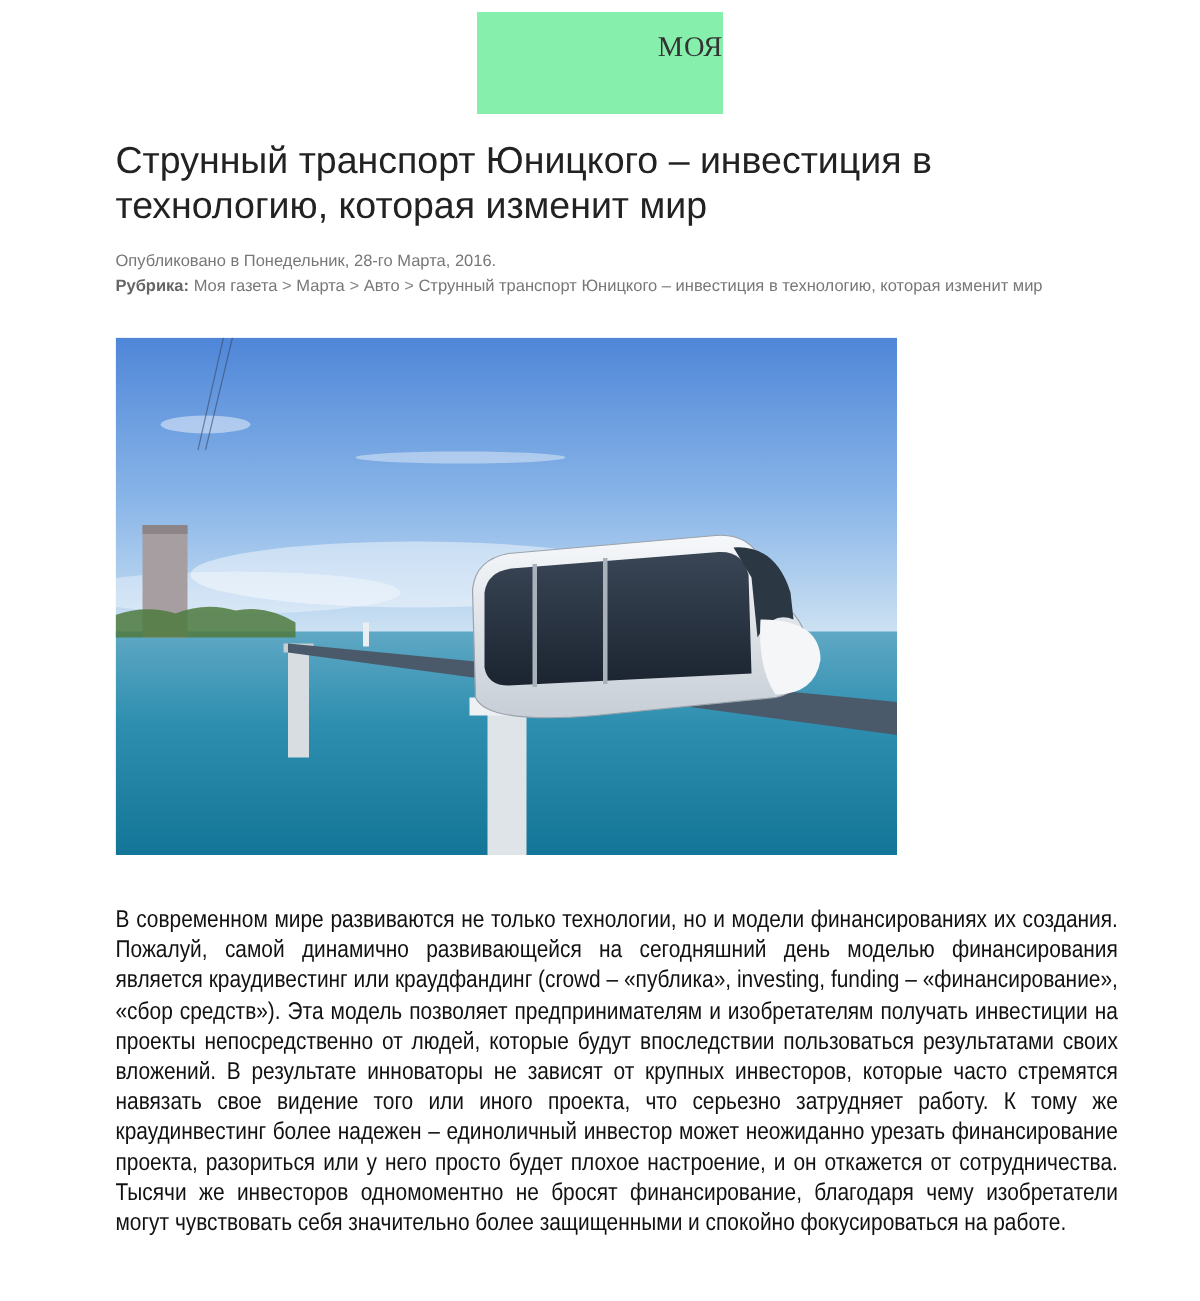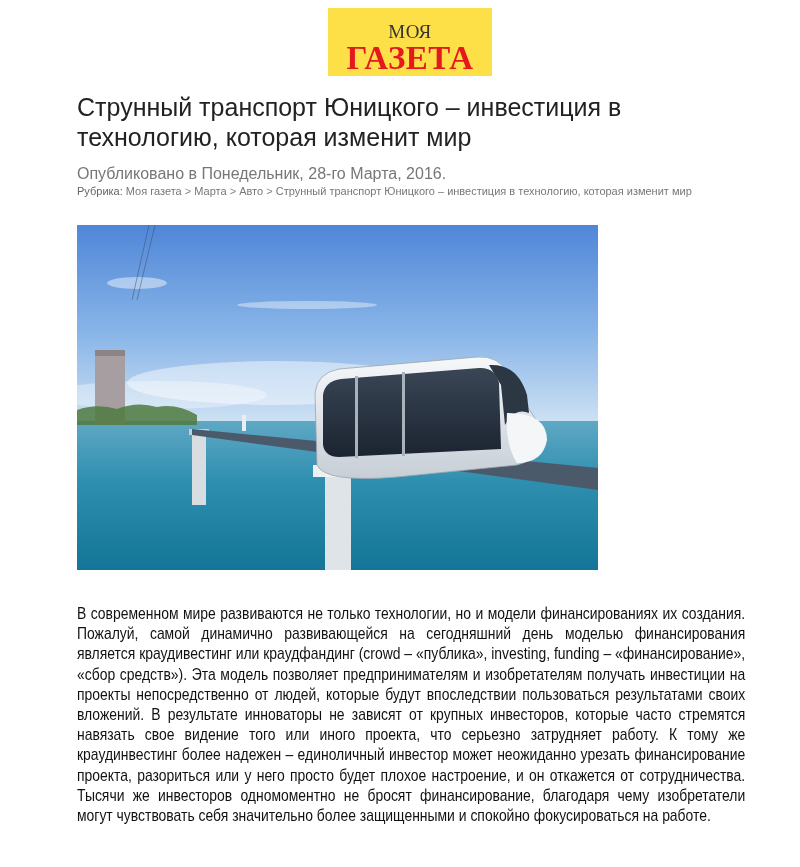--- a/index.html
+++ b/index.html
@@ -10,26 +10,26 @@
     body {
       width: 800px;
       height: 867px;
       position: relative;
       overflow: hidden;
       font-family: "Liberation Sans", sans-serif;
       color: #1a1a1a;
     }
     .masthead {
       position: absolute;
-      left: 328px;
+      left: 318px;
       top: 8px;
       width: 164px;
       height: 68px;
-      background: #fde047;
-      text-align: center;
+      background: #86efac;
+      text-align: right;
     }
     .masthead .moya {
       position: absolute;
       left: 0; right: 0;
       top: 14px;
       font-family: "Liberation Serif", serif;
       font-size: 19px;
       letter-spacing: 0.5px;
       color: #333333;
       line-height: 20px;
@@ -54,35 +54,35 @@
       font-family: "Liberation Sans", sans-serif;
       font-weight: normal;
       font-size: 25px;
       line-height: 30px;
       color: #222222;
     }
     .meta {
       position: absolute;
       left: 77px;
       top: 165px;
-      font-size: 16px;
+      font-size: 11px;
       line-height: 18px;
       color: #777777;
     }
     .breadcrumb {
       position: absolute;
       left: 77px;
       top: 182px;
       font-size: 11px;
       line-height: 18px;
       color: #777777;
       white-space: nowrap;
     }
     .breadcrumb .label {
-      font-weight: normal;
+      font-weight: bold;
       color: #666666;
     }
     .breadcrumb a {
       color: #777777;
     }
     .breadcrumb .sep {
       color: #888888;
     }
     .hero {
       position: absolute;
@@ -106,21 +106,20 @@
       transform: scaleX(0.86);
       transform-origin: left top;
       width: 777px;
     }
   </style>
 </head>
 <body>
 
 <div class="masthead">
   <div class="moya">МОЯ</div>
-  <div class="gazeta">ГАЗЕТА</div>
 </div>
 
 <h1 class="headline">Струнный транспорт Юницкого – инвестиция в технологию, которая изменит мир</h1>
 
 <div class="meta">Опубликовано в Понедельник, 28-го Марта, 2016.</div>
 
 <div class="breadcrumb">
   <span class="label">Рубрика:</span>
   <a>Моя газета</a>
   <span class="sep">&gt;</span>

